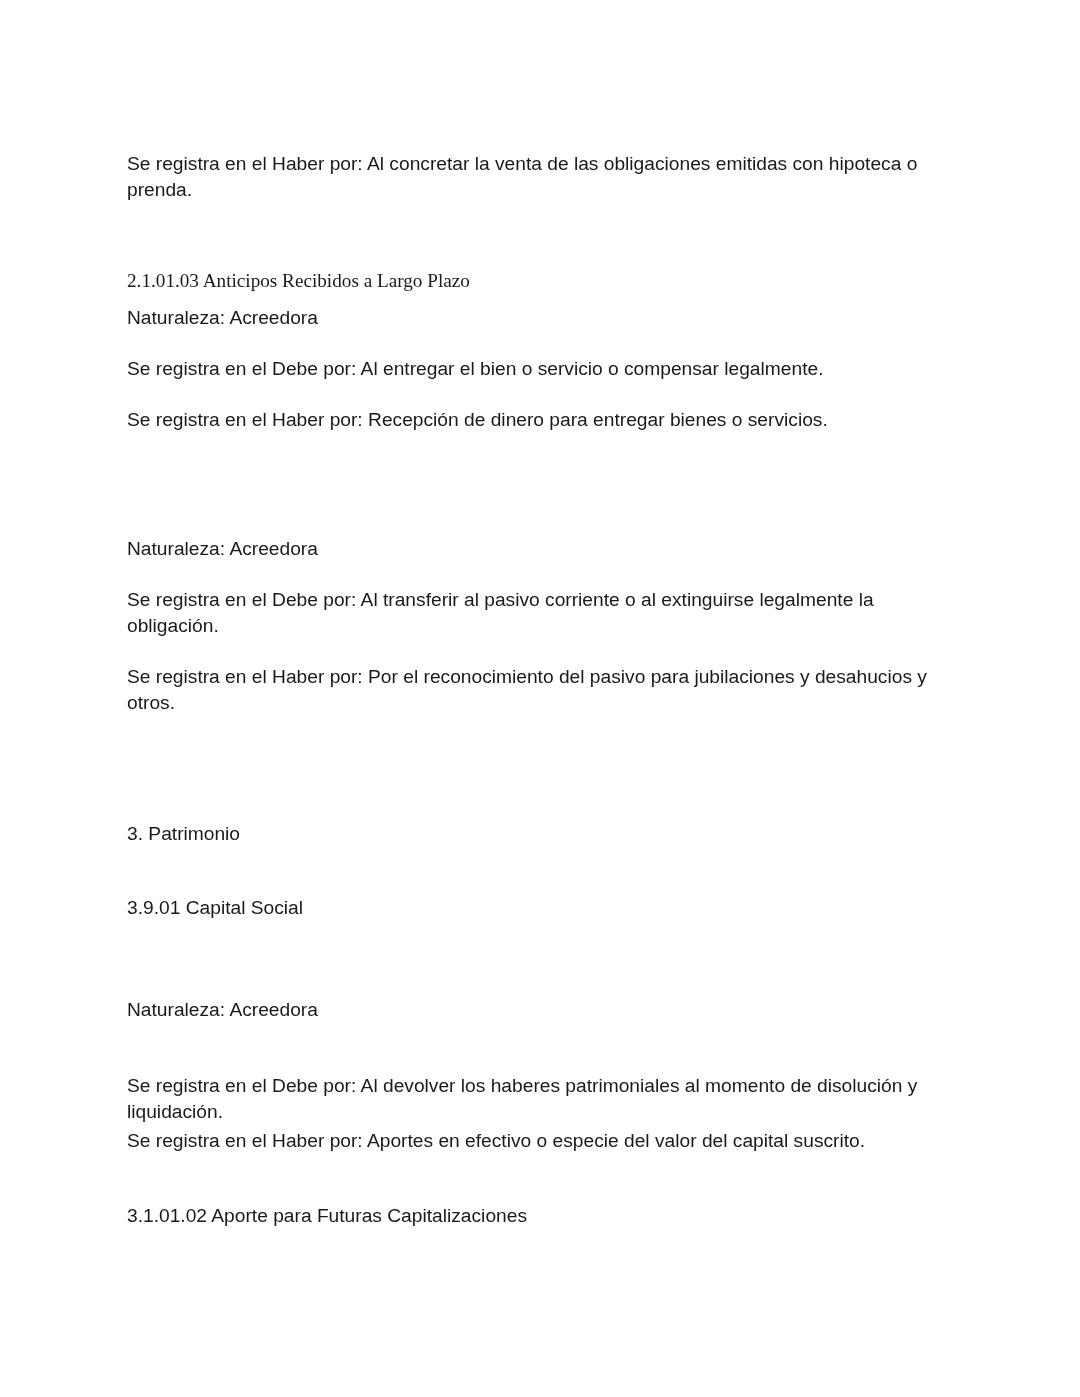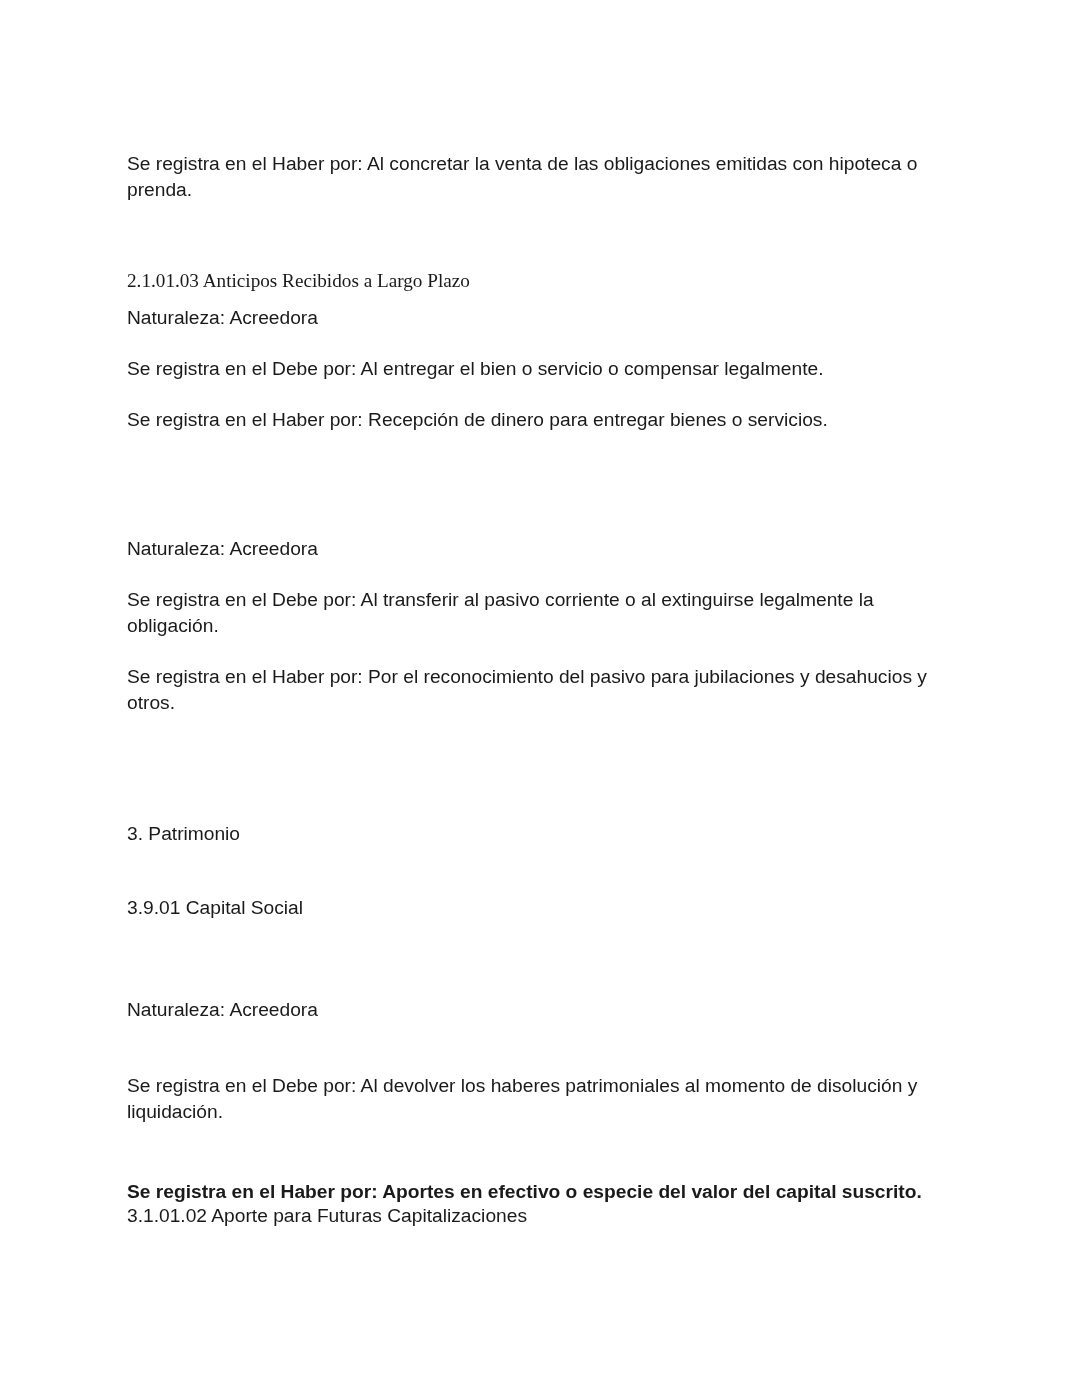--- a/index.html
+++ b/index.html
@@ -41,15 +41,15 @@
   <div class="line" style="top:305px;">Naturaleza: Acreedora</div>
   <div class="line" style="top:356px;">Se registra en el Debe por: Al entregar el bien o servicio o compensar legalmente.</div>
   <div class="line" style="top:407px;">Se registra en el Haber por: Recepción de dinero para entregar bienes o servicios.</div>
   <div class="line" style="top:536px;">Naturaleza: Acreedora</div>
   <div class="line" style="top:587px;">Se registra en el Debe por: Al transferir al pasivo corriente o al extinguirse legalmente la obligación.</div>
   <div class="line" style="top:664px;">Se registra en el Haber por: Por el reconocimiento del pasivo para jubilaciones y desahucios y otros.</div>
   <div class="line" style="top:792px;margin-top:29px;">3. Patrimonio</div>
   <div class="line" style="top:895px;">3.9.01 Capital Social</div>
   <div class="line" style="top:997px;">Naturaleza: Acreedora</div>
   <div class="line" style="top:1049px;margin-top:24px;">Se registra en el Debe por: Al devolver los haberes patrimoniales al momento de disolución y liquidación.</div>
-  <div class="line" style="top:1179px;font-weight:bold;">Se registra en el Haber por: Aportes en efectivo o especie del valor del capital suscrito.</div>
+  <div class="line" style="top:1128px;">Se registra en el Haber por: Aportes en efectivo o especie del valor del capital suscrito.</div>
   <div class="line" style="top:1203px;">3.1.01.02 Aporte para Futuras Capitalizaciones</div>
 </div>
 
 </body></html>

